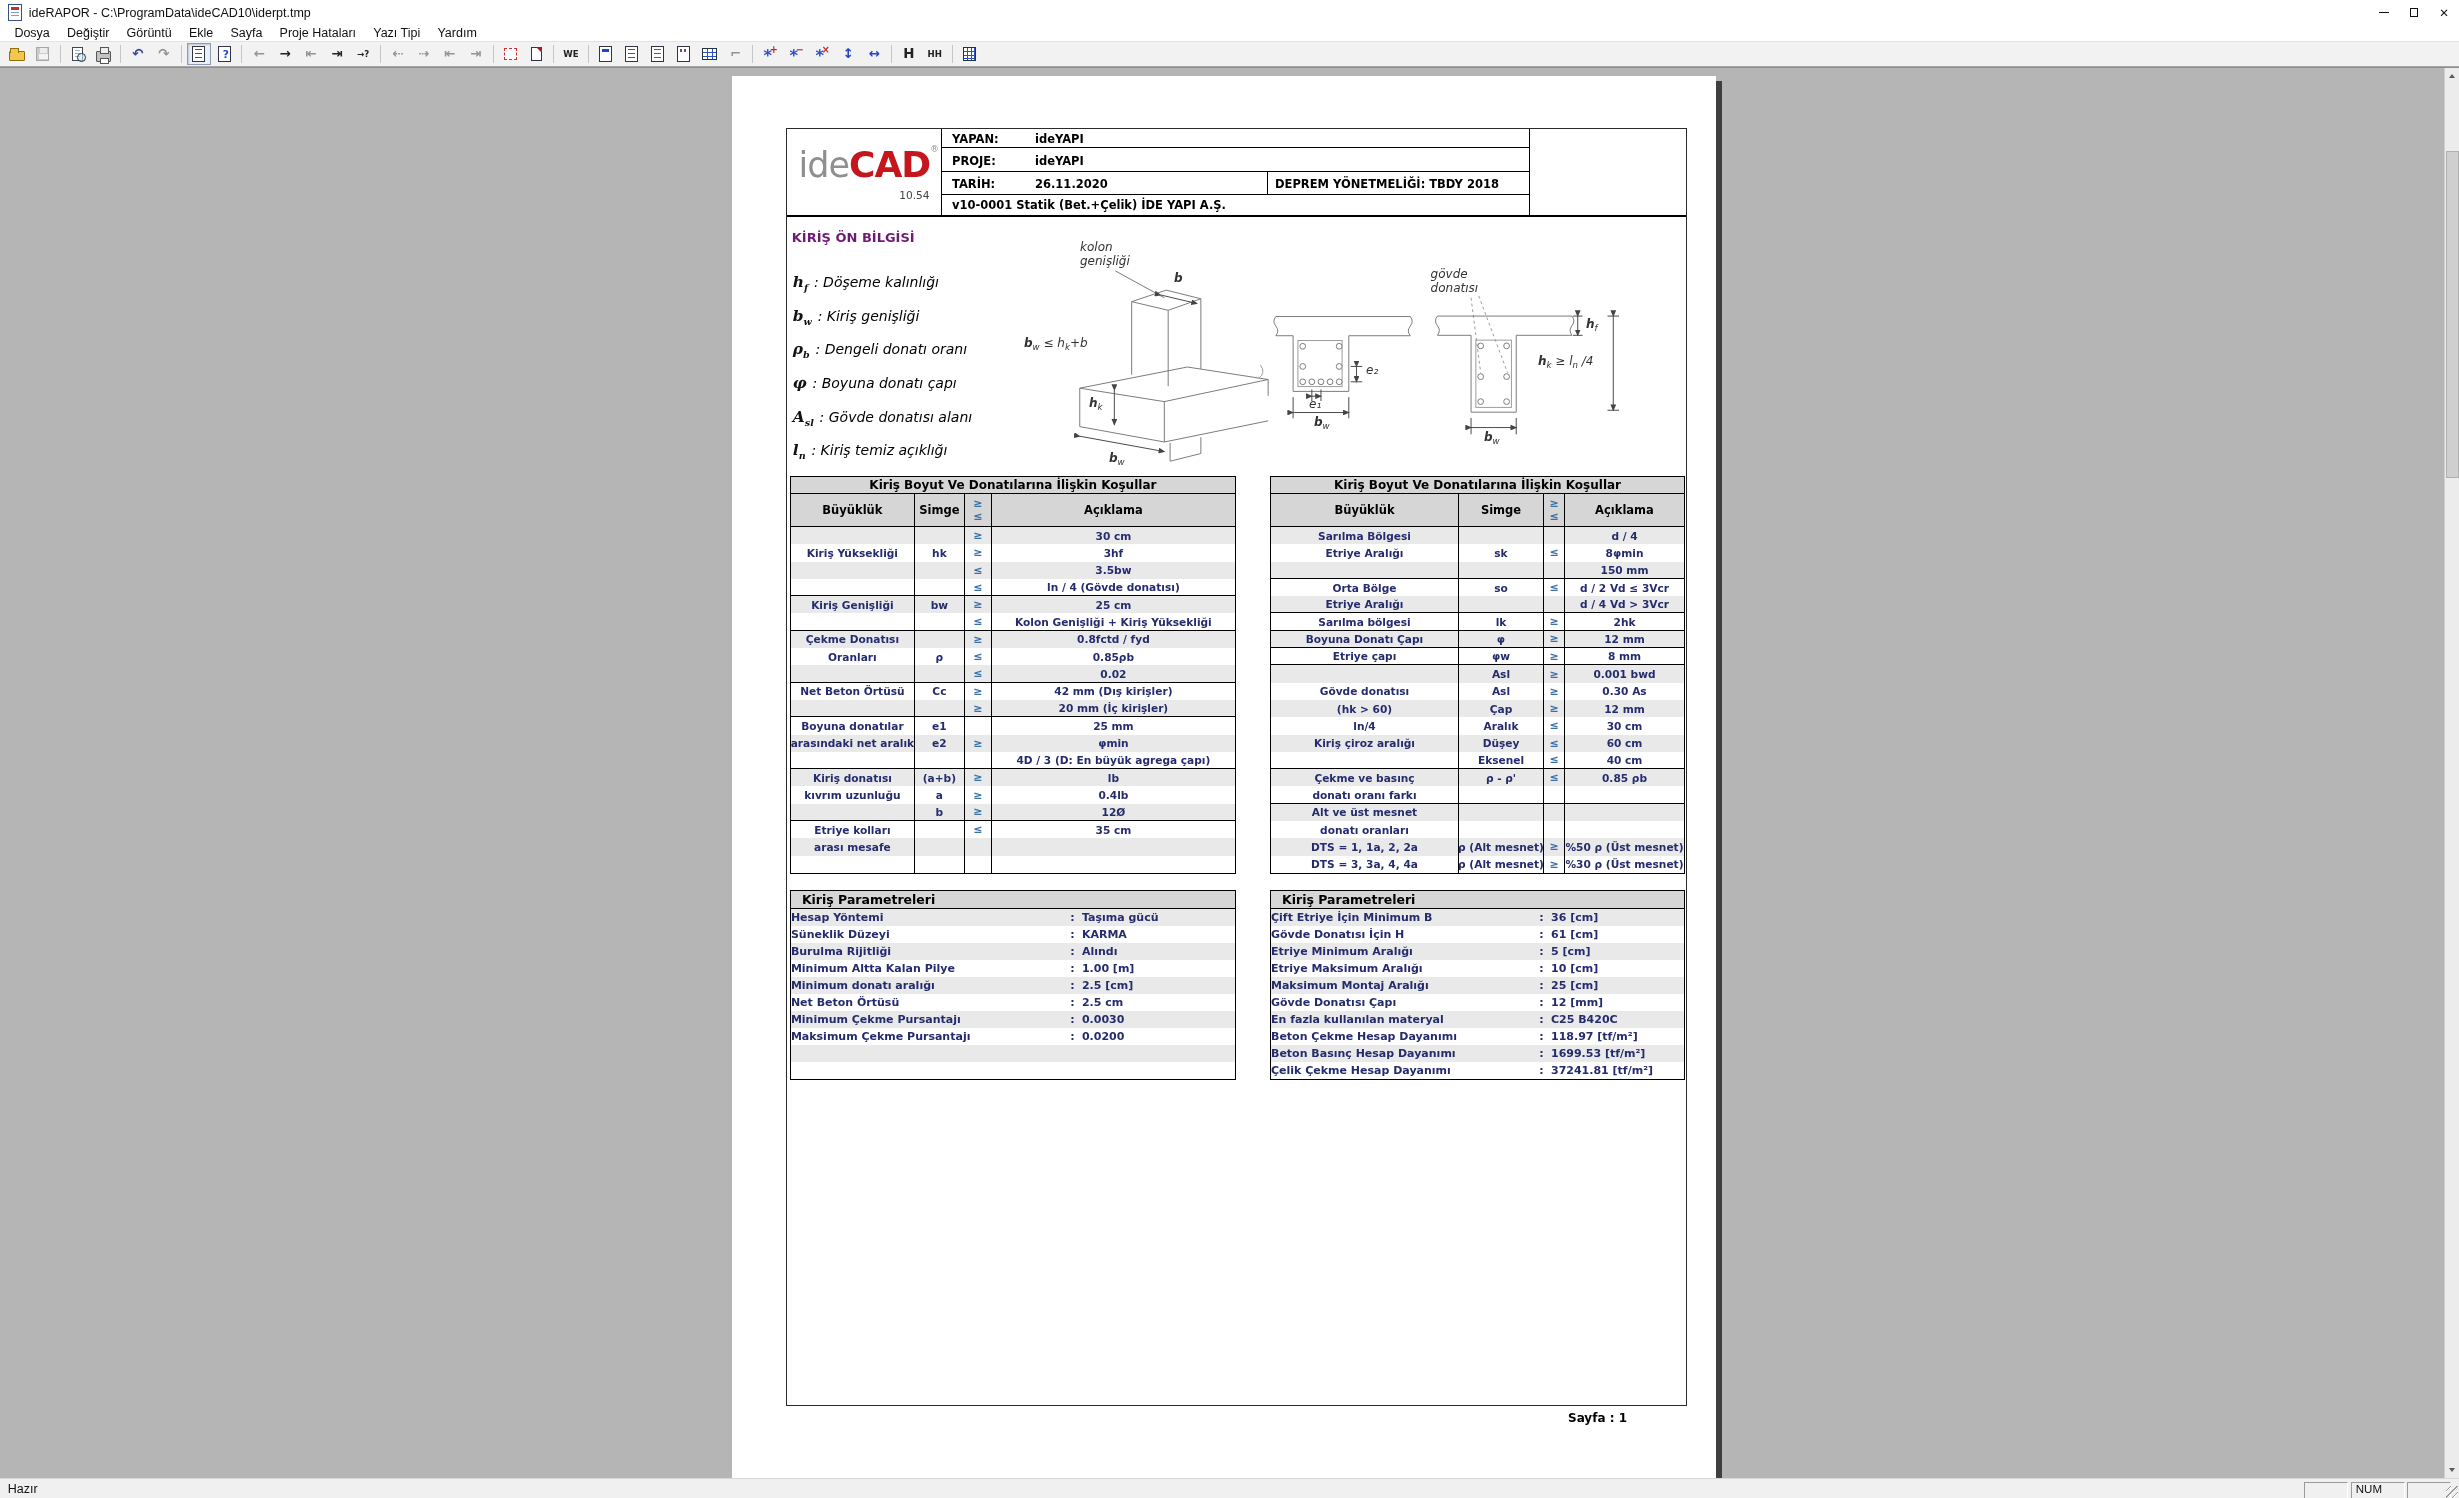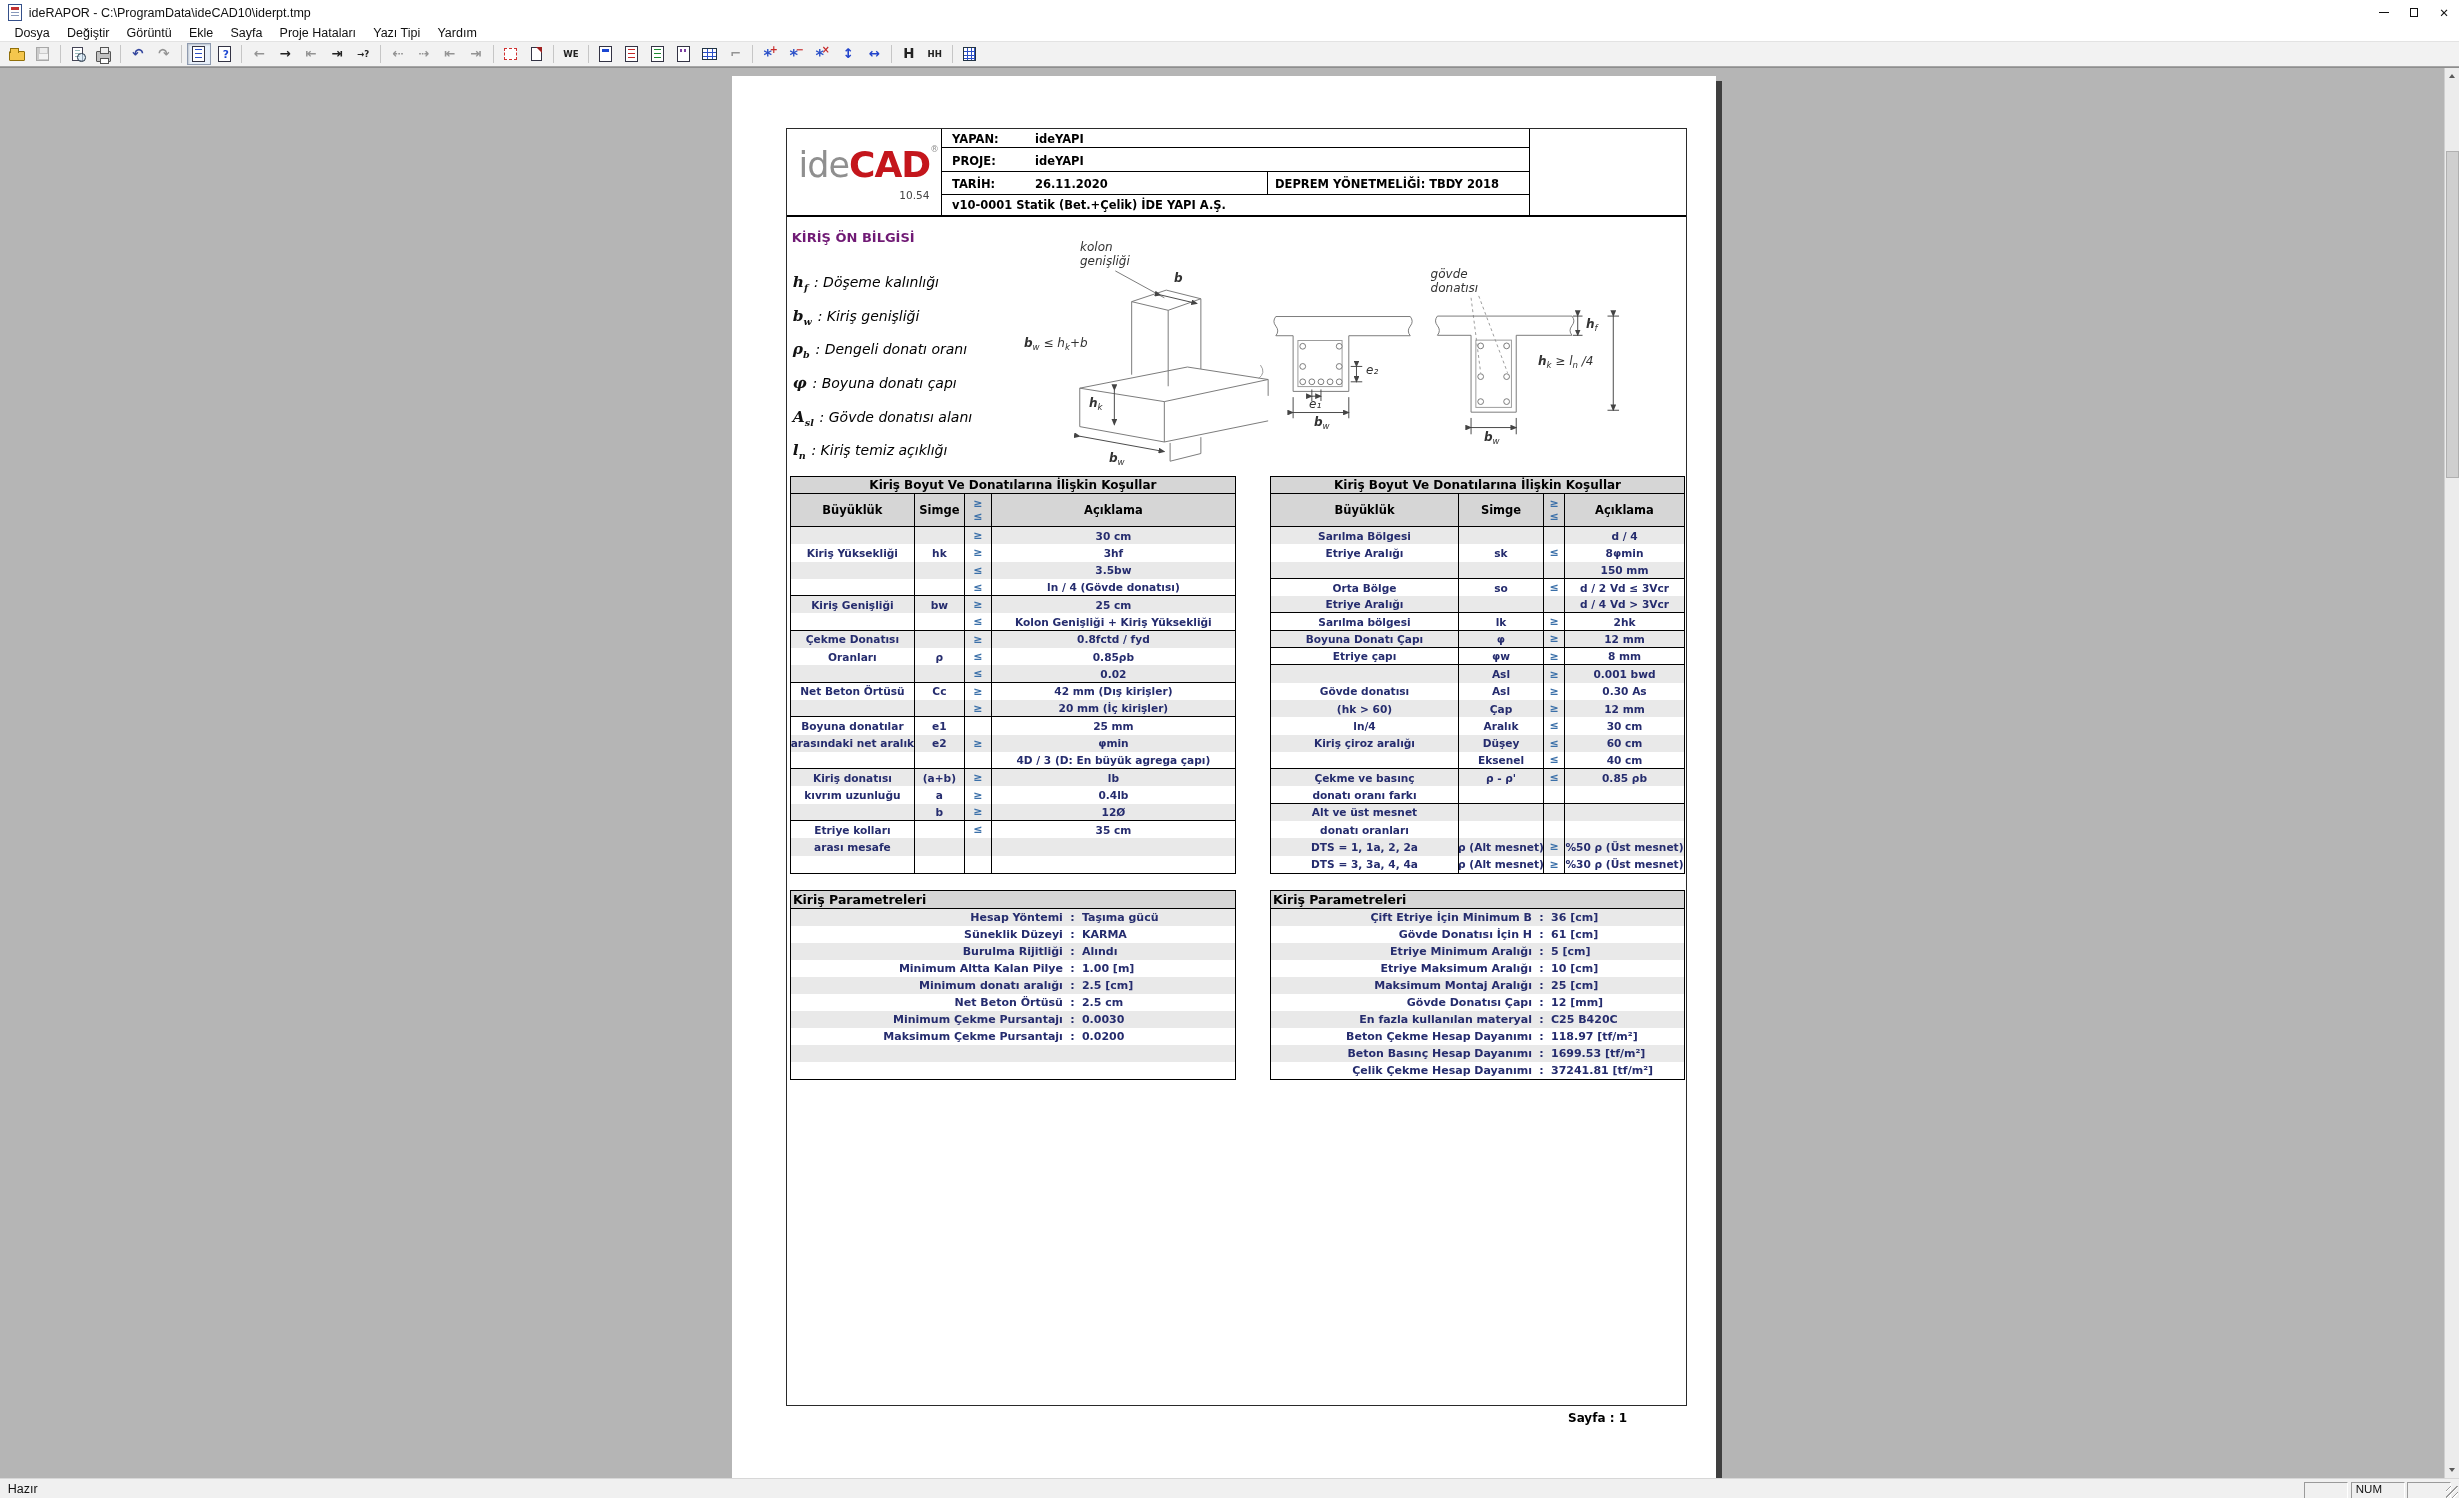--- a/index.html
+++ b/index.html
@@ -89,24 +89,24 @@
 .crow.odd{background:#e9e9e9}
 .crow.gend{border-bottom:1.3px solid #000}
 .ccell{display:flex;align-items:center;justify-content:center;text-align:center;font-size:10.6px;font-weight:bold;color:#252c6e;border-right:1px solid #000;overflow:hidden;white-space:nowrap}
 .ccell:last-child{border-right:none}
 .chead .ccell{font-size:11.5px;color:#000;flex-direction:column;justify-content:center}
 .ccell.op{color:#3a6fa8;font-size:11px}
 .t1 .c0{width:124px}.t1 .c1{width:50px}.t1 .c2{width:27px}.t1 .c3{flex:1}
 .t2 .c0{width:188px}.t2 .c1{width:85px}.t2 .c2{width:21px}.t2 .c3{flex:1}
 
 .ptable{position:absolute;border:1.4px solid #000;background:#fff;font-family:"DejaVu Sans",sans-serif}
-.ptitle{height:18px;line-height:17.3px;background:#d6d6d6;border-bottom:1px solid #000;font-weight:bold;font-size:12.5px;color:#000;padding-left:2px}
+.ptitle{height:18px;line-height:17.3px;background:#d6d6d6;border-bottom:1px solid #000;font-weight:bold;font-size:12.5px;color:#000;padding-left:11px}
 .prow{display:flex;height:17px;align-items:center;font-size:11px;font-weight:bold;color:#252c6e}
 .prow.podd{background:#e9e9e9}
-.plab{text-align:right;white-space:nowrap}
+.plab{white-space:nowrap}
 .p1 .plab{width:272px}.p2 .plab{width:261px}
 .pcolon{width:19px;text-align:center}
 .pval{flex:1;text-align:left;white-space:nowrap}
 .pageno{position:absolute;left:836px;top:1335px;width:115px;font:bold 12px "DejaVu Sans",sans-serif;color:#000}
 
 .vscroll{position:absolute;right:0;top:0;width:15.4px;height:1410px;background:#ececec;border-left:1px solid #cfcfcf}
 .sarrow{position:absolute;left:0;width:15.4px;height:15.4px;display:flex;align-items:center;justify-content:center}
 .tri-up{width:0;height:0;border-left:3.8px solid transparent;border-right:3.8px solid transparent;border-bottom:4.8px solid #5a5a5a}
 .tri-down{width:0;height:0;border-left:3.8px solid transparent;border-right:3.8px solid transparent;border-top:4.8px solid #5a5a5a}
 .sthumb{position:absolute;left:1px;top:83px;width:13.4px;height:327px;background:#cfcfcf;border:1px solid #b0b0b0}

